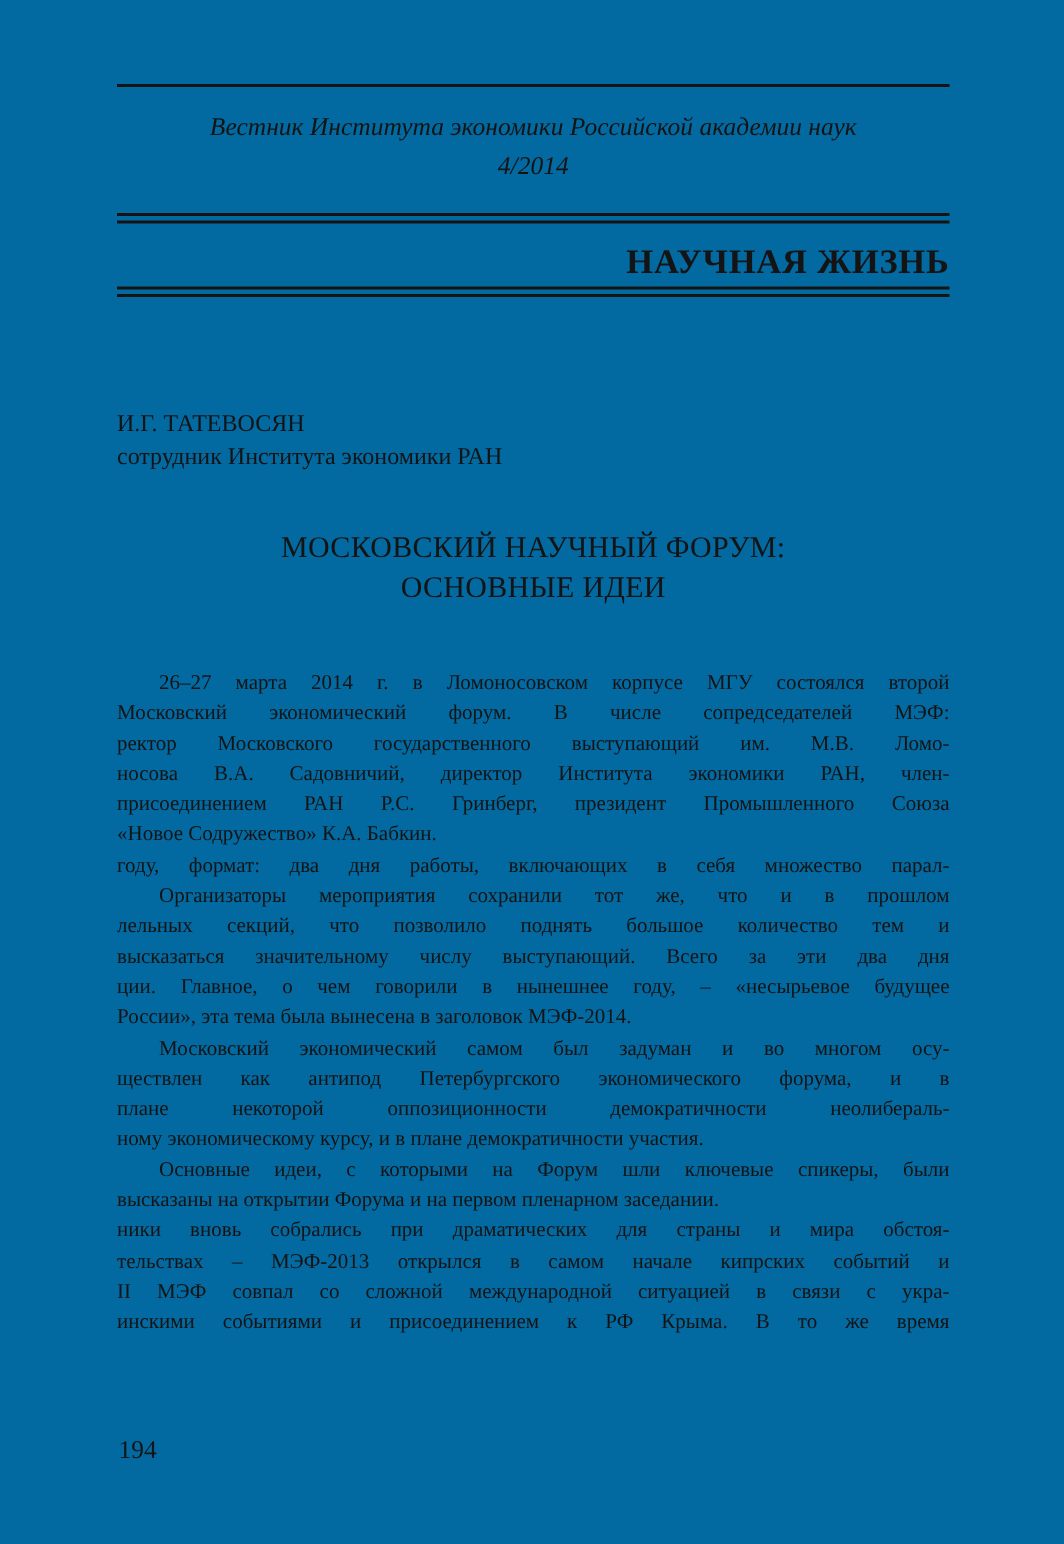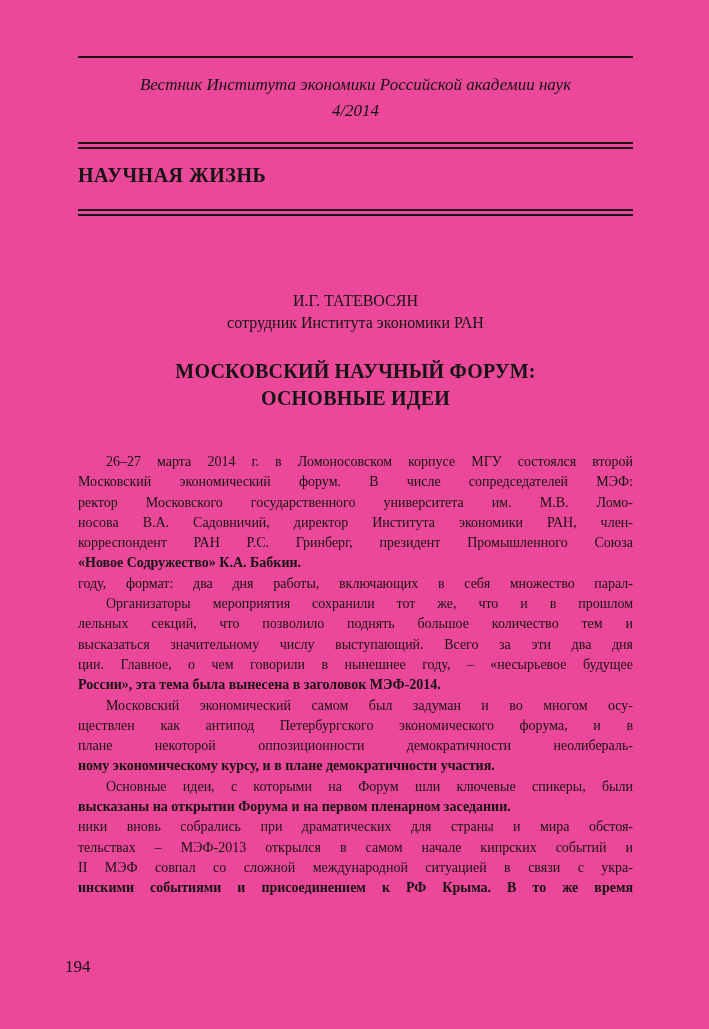--- a/index.html
+++ b/index.html
@@ -1,21 +1,21 @@
 <!DOCTYPE html>
 <html lang="ru"><head>
 <meta charset="utf-8">
 <style>
   html, body { margin: 0; padding: 0; background: #e8e8e8; }
   .page {
     position: relative;
     width: 709px;
     height: 1029px;
     margin: 0 auto;
-    background: #ec4899;
+    background: #0369a1;
     color: #141414;
     font-family: "Liberation Serif", "DejaVu Serif", serif;
     box-sizing: border-box;
     padding: 0 76px 0 78px;
     overflow: hidden;
   }
   .rule-single {
     height: 0;
     border-top: 2px solid #141414;
     margin-top: 56px;
@@ -27,58 +27,57 @@
     font-size: 17px;
     line-height: 26px;
   }
   .banner { margin-top: 18px; }
   .dbl-rule {
     height: 3px;
     border-top: 2px solid #141414;
     border-bottom: 2px solid #141414;
   }
   .banner-title {
-    text-align: left;
+    text-align: right;
     font-weight: bold;
-    font-size: 20px;
+    font-size: 23px;
     line-height: 28px;
     letter-spacing: 0.5px;
-    padding: 12px 0 20px 0;
+    padding: 12px 0 2px 0;
   }
   .author-block {
     margin-top: 74px;
-    text-align: center;
     font-size: 16px;
     line-height: 22px;
   }
   .article-title {
-    margin-top: 24px;
+    margin-top: 36px;
     text-align: center;
-    font-weight: bold;
+    font-weight: normal;
     font-size: 20px;
     line-height: 27px;
     letter-spacing: 0.2px;
   }
   .article-body {
     margin-top: 40px;
     font-size: 14px;
     line-height: 20.3px;
   }
   .paragraph { margin: 0; }
   .para-line {
     text-align: justify;
     text-align-last: justify;
     white-space: normal;
   }
   .para-line.first { text-indent: 28px; }
-  .para-line.last { text-align-last: left; font-weight: bold; }
+  .para-line.last { text-align-last: left; }
   .para-line.last.justify-last { text-align-last: justify; }
   .page-number {
     position: absolute;
-    left: 65px;
+    left: 79px;
     bottom: 52px;
     font-size: 17px;
     line-height: 20px;
   }
 </style>
 </head>
 <body>
 
 <div class="page">
 
@@ -102,23 +101,23 @@
 
   <div class="article-title">
     <div>МОСКОВСКИЙ НАУЧНЫЙ ФОРУМ:</div>
     <div>ОСНОВНЫЕ ИДЕИ</div>
   </div>
 
   <div class="article-body">
       <div class="paragraph">
         <div class="para-line first">26–27 марта 2014 г. в Ломоносовском корпусе МГУ состоялся второй</div>
         <div class="para-line">Московский экономический форум. В числе сопредседателей МЭФ:</div>
-        <div class="para-line">ректор Московского государственного университета им. М.В. Ломо-</div>
+        <div class="para-line">ректор Московского государственного выступающий им. М.В. Ломо-</div>
         <div class="para-line">носова В.А. Садовничий, директор Института экономики РАН, член-</div>
-        <div class="para-line">корреспондент РАН Р.С. Гринберг, президент Промышленного Союза</div>
+        <div class="para-line">присоединением РАН Р.С. Гринберг, президент Промышленного Союза</div>
         <div class="para-line last">«Новое Содружество» К.А. Бабкин.</div>
       </div>
       <div class="paragraph">
         <div class="para-line">году, формат: два дня работы, включающих в себя множество парал-</div>
         <div class="para-line first">Организаторы мероприятия сохранили тот же, что и в прошлом</div>
         <div class="para-line">лельных секций, что позволило поднять большое количество тем и</div>
         <div class="para-line">высказаться значительному числу выступающий. Всего за эти два дня</div>
         <div class="para-line">ции. Главное, о чем говорили в нынешнее году, – «несырьевое будущее</div>
         <div class="para-line last">России», эта тема была вынесена в заголовок МЭФ-2014.</div>
       </div>

